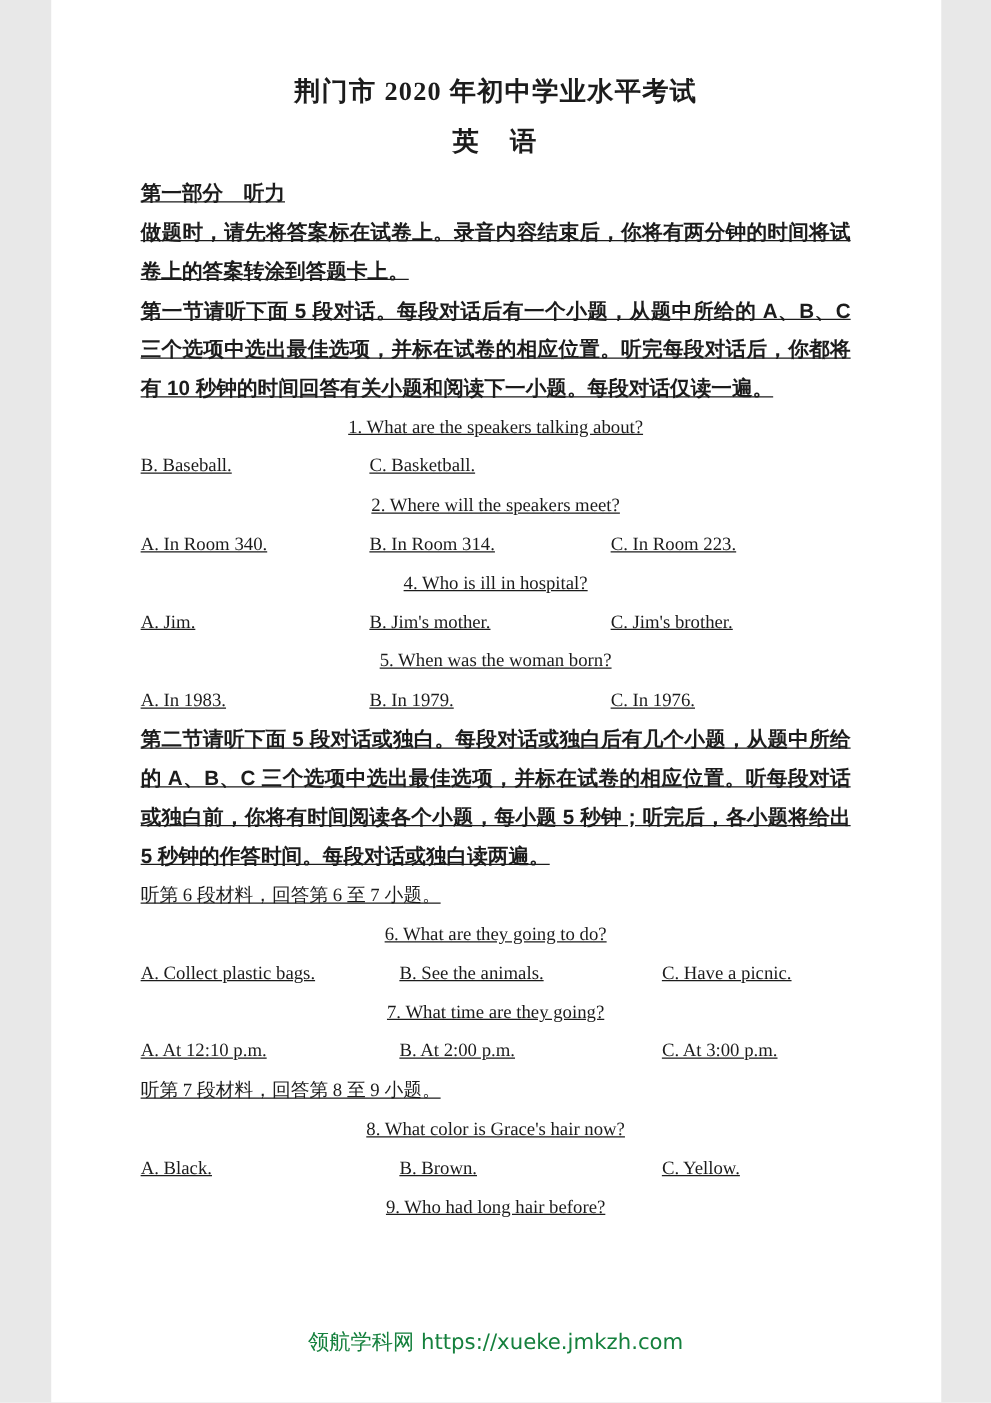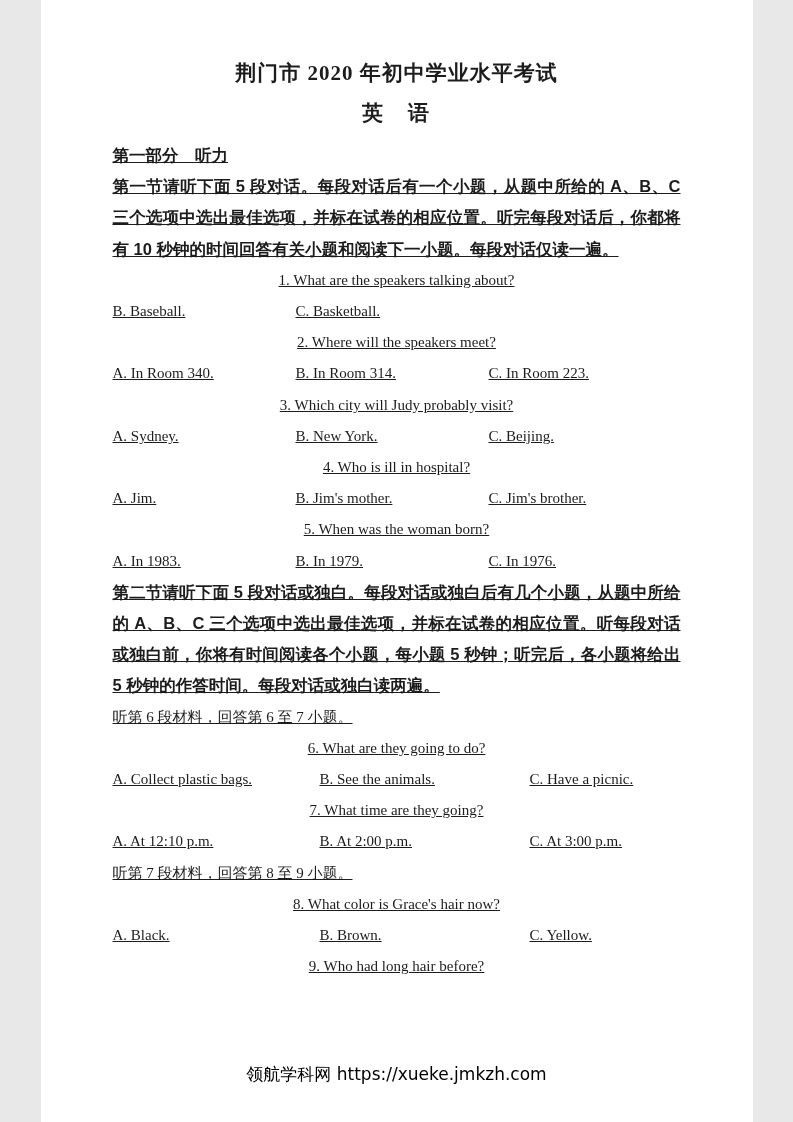--- a/index.html
+++ b/index.html
@@ -70,67 +70,60 @@
   }
   .opts.cols-narrow { grid-template-columns: 183px 193px auto; }
   .opts.cols-wide   { grid-template-columns: 207px 210px auto; }
 
   .footer {
     position: absolute;
     left: 0;
     right: 0;
     top: 1060px;
     text-align: center;
-    color: #000000;
+    color: #15803d;
     font-family: "DejaVu Sans", "Liberation Sans", sans-serif;
     font-size: 17px;
     line-height: 28px;
   }
 </style>
 </head>
 <body>
 
 <div class="page">
   <div class="doc">
 
     <div class="title-main">荆门市 2020 年初中学业水平考试</div>
     <div class="title-subject">英　语</div>
 
     <div class="flow">
 
       <p class="cn-bold">第一部分　听力</p>
 
+      <p class="cn-bold just">做题时，请先将答案标在试卷上。录音内容结束后，你将有两分钟的时间将试卷上的答案转涂到答题卡上。</p>
 
       <p class="cn-bold just">第一节请听下面 5 段对话。每段对话后有一个小题，从题中所给的 A、B、C 三个选项中选出最佳选项，并标在试卷的相应位置。听完每段对话后，你都将有 10 秒钟的时间回答有关小题和阅读下一小题。每段对话仅读一遍。</p>
 
       <div>
         <p class="stem">1. What are the speakers talking about?</p>
         <div class="opts cols-narrow">
           <span>B. Baseball.</span>
           <span>C. Basketball.</span>
         </div>
       </div>
 
       <div>
         <p class="stem">2. Where will the speakers meet?</p>
         <div class="opts cols-narrow">
           <span>A. In Room 340.</span>
           <span>B. In Room 314.</span>
           <span>C. In Room 223.</span>
         </div>
       </div>
 
-      <div>
-        <p class="stem">3. Which city will Judy probably visit?</p>
-        <div class="opts cols-narrow">
-          <span>A. Sydney.</span>
-          <span>B. New York.</span>
-          <span>C. Beijing.</span>
-        </div>
-      </div>
 
       <div>
         <p class="stem">4. Who is ill in hospital?</p>
         <div class="opts cols-narrow">
           <span>A. Jim.</span>
           <span>B. Jim's mother.</span>
           <span>C. Jim's brother.</span>
         </div>
       </div>
 

